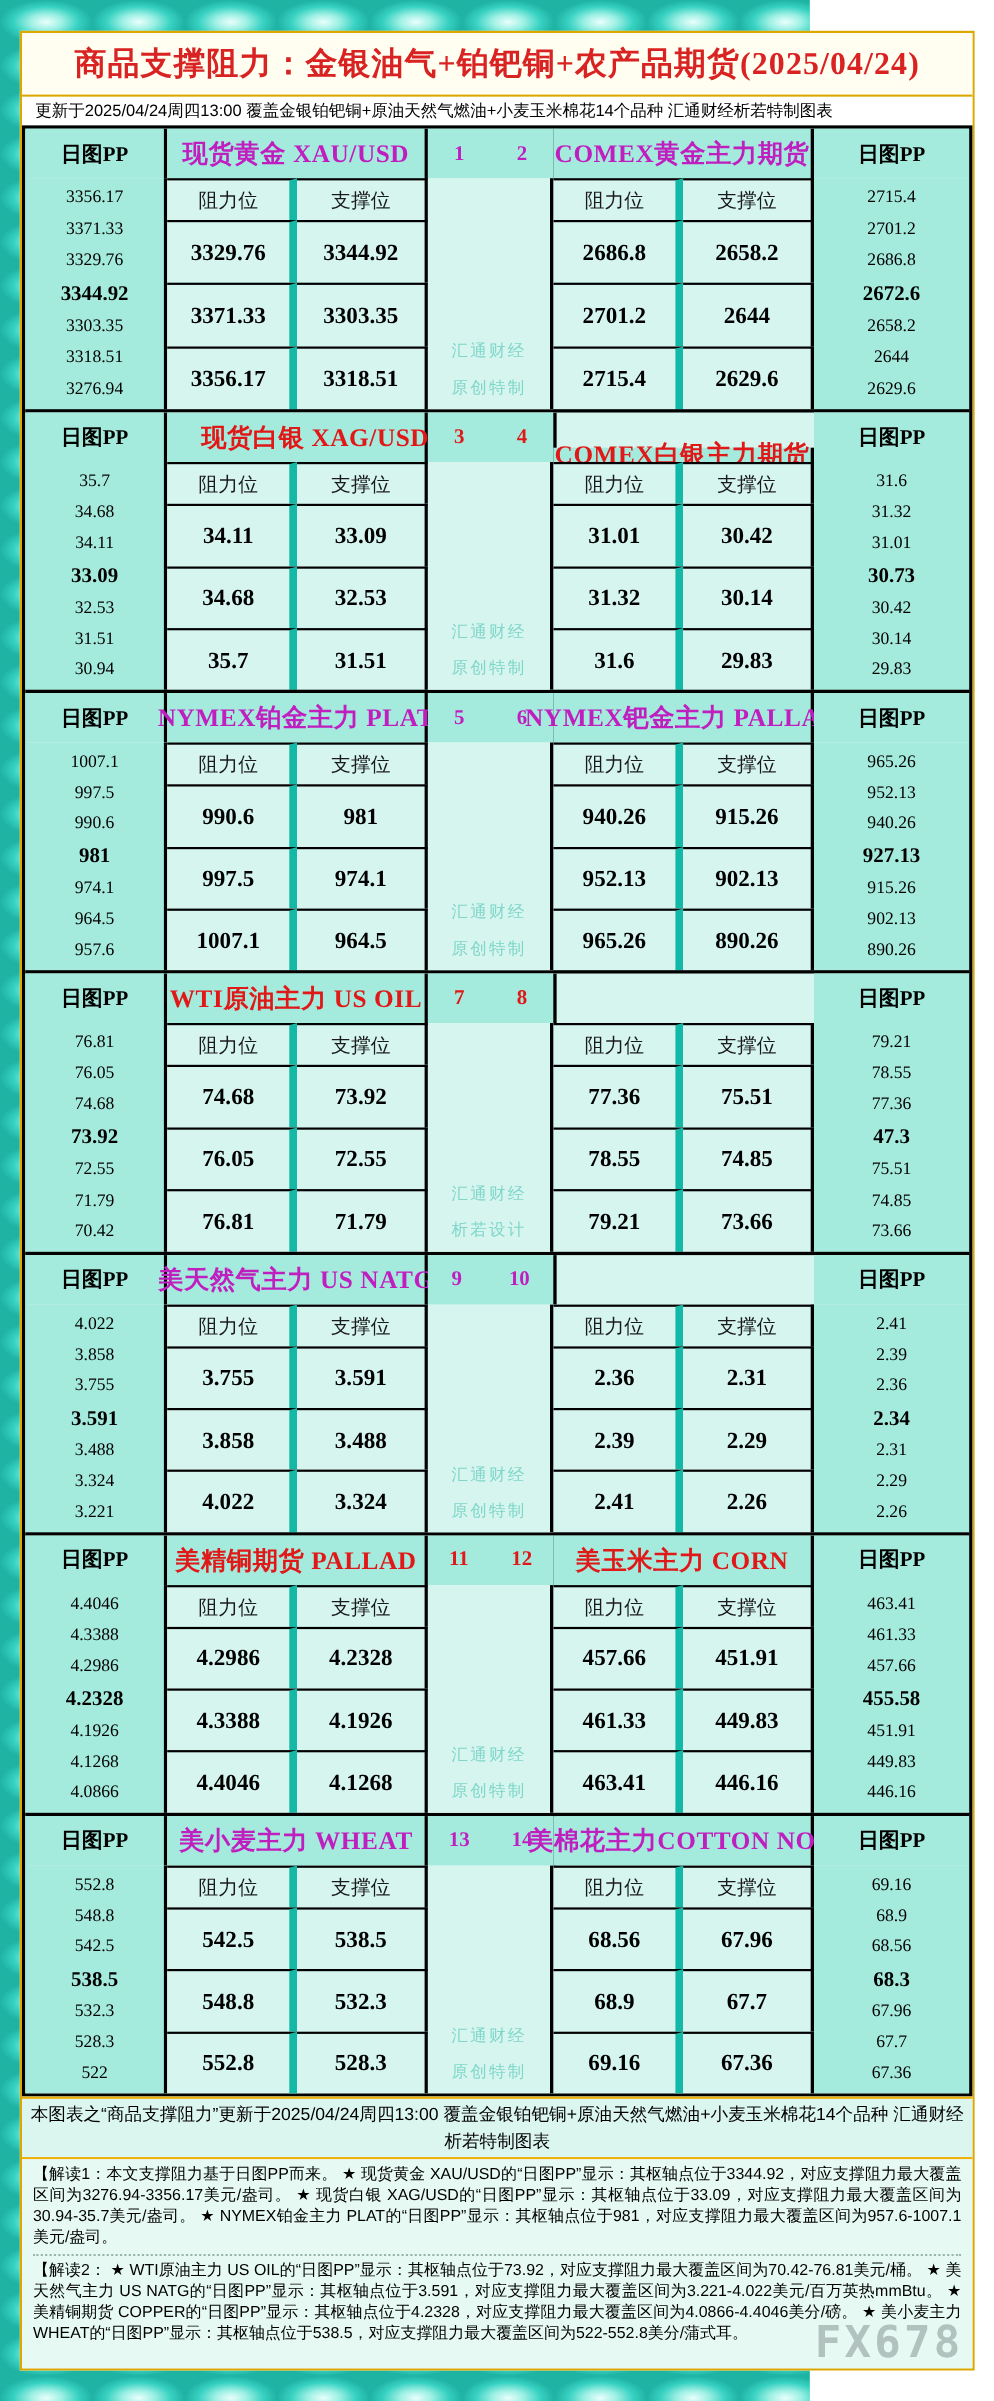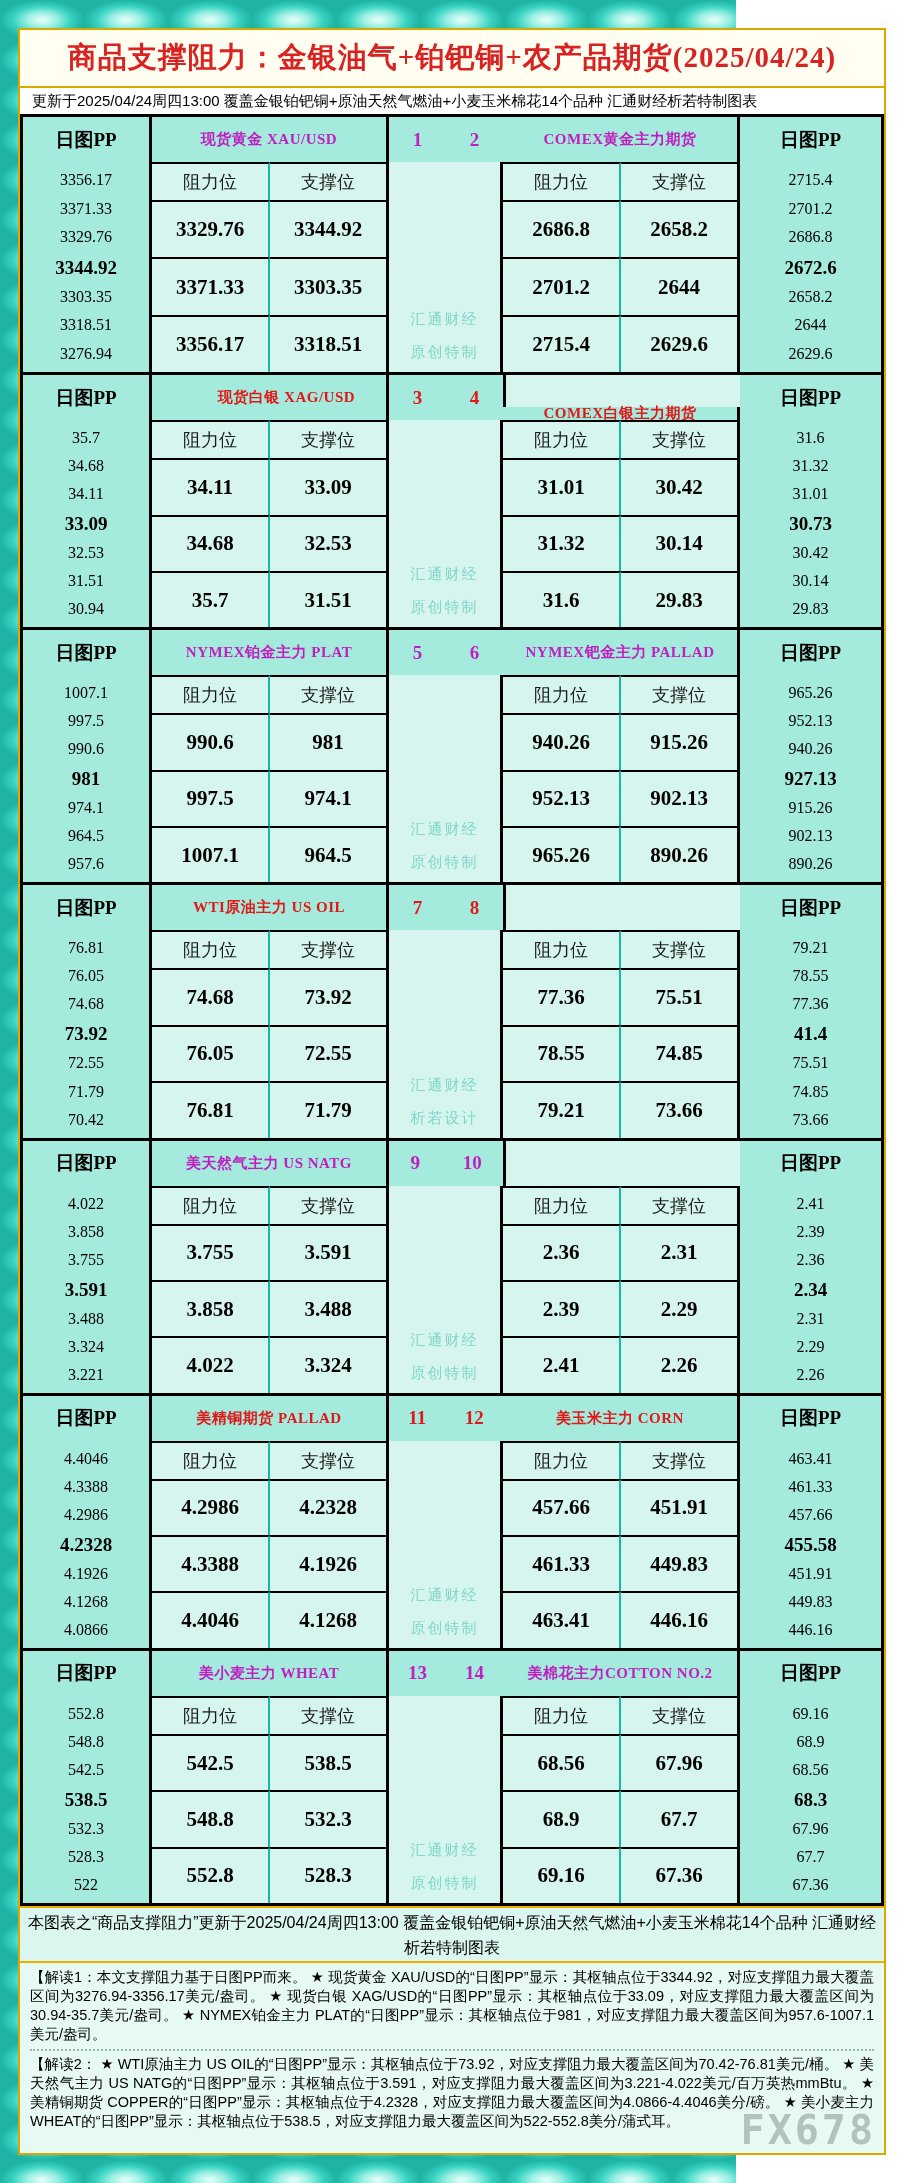--- a/index.html
+++ b/index.html
@@ -21,25 +21,25 @@
   
   .blocks{height:1792px;box-sizing:border-box;border:3px solid #000;background:#d6f5ef;
     display:grid;grid-template-rows:repeat(7,1fr);}
   .block{display:grid;box-sizing:border-box;
     grid-template-columns:129px 118px 119px 114px 118px 119px 141px;
     grid-template-rows:45px 38px 1fr 1fr 1fr;}
   .block + .block{border-top:3px solid #000;}
   .band{background:#a5ebdd;display:flex;align-items:center;justify-content:center;}
   .darkcol{background:#a5ebdd;}
   .lightcell{background:#d6f5ef;}
-  .br2{border-right:2px solid #14b8a6;}
+  .br2{border-right:7px solid #14b8a6;}
   .br3{border-right:3px solid #000;}
   .bt2{border-top:2px solid #000;}
   .pp-label{font-family:"Liberation Serif","DejaVu Serif",serif;font-weight:bold;font-size:19px;color:#000;}
-  .block-title{font-family:"Liberation Serif","DejaVu Serif",serif;font-weight:bold;font-size:15px;
+  .block-title{font-family:"Liberation Serif","DejaVu Serif",serif;font-weight:bold;font-size:23px;
     color:var(--accent);letter-spacing:.5px;white-space:nowrap;}
   .mid-nums{display:flex;align-items:center;justify-content:space-around;width:100%;
     font-family:"Liberation Serif","DejaVu Serif",serif;font-weight:bold;font-size:19px;color:var(--accent);}
   .ppcol{display:flex;flex-direction:column;justify-content:space-around;align-items:center;padding:4px 0;}
   .ppv{font-family:"Liberation Serif","DejaVu Serif",serif;font-size:16px;color:#000;line-height:1;}
   .ppv.pivot{font-weight:bold;font-size:19px;}
   .thcell{display:flex;align-items:center;justify-content:center;
     font-family:"Liberation Serif","DejaVu Serif",serif;font-size:18px;color:#1a1a1a;}
   .tdcell{display:flex;align-items:center;justify-content:center;
     font-family:"Liberation Serif","DejaVu Serif",serif;font-weight:bold;font-size:21px;color:#000;}
@@ -232,21 +232,21 @@
             <div class="ppv">74.68</div>
             <div class="ppv pivot">73.92</div>
             <div class="ppv">72.55</div>
             <div class="ppv">71.79</div>
             <div class="ppv">70.42</div>
           </div>
           <div class="darkcol ppcol" style="grid-area: 2 / 7 / 6;">
             <div class="ppv">79.21</div>
             <div class="ppv">78.55</div>
             <div class="ppv">77.36</div>
-            <div class="ppv pivot">41.4</div>
+            <div class="ppv pivot">47.3</div>
             <div class="ppv">75.51</div>
             <div class="ppv">74.85</div>
             <div class="ppv">73.66</div>
           </div>
           <div class="lightcell thcell br2 bt2" style="grid-area: 2 / 2;">阻力位</div>
           <div class="lightcell thcell br3 bt2" style="grid-area: 2 / 3;">支撑位</div>
           <div class="lightcell tdcell br2 bt2" style="grid-area: 3 / 2;">74.68</div>
           <div class="lightcell tdcell br3 bt2" style="grid-area: 3 / 3;">73.92</div>
           <div class="lightcell tdcell br2 bt2" style="grid-area: 4 / 2;">76.05</div>
           <div class="lightcell tdcell br3 bt2" style="grid-area: 4 / 3;">72.55</div>

